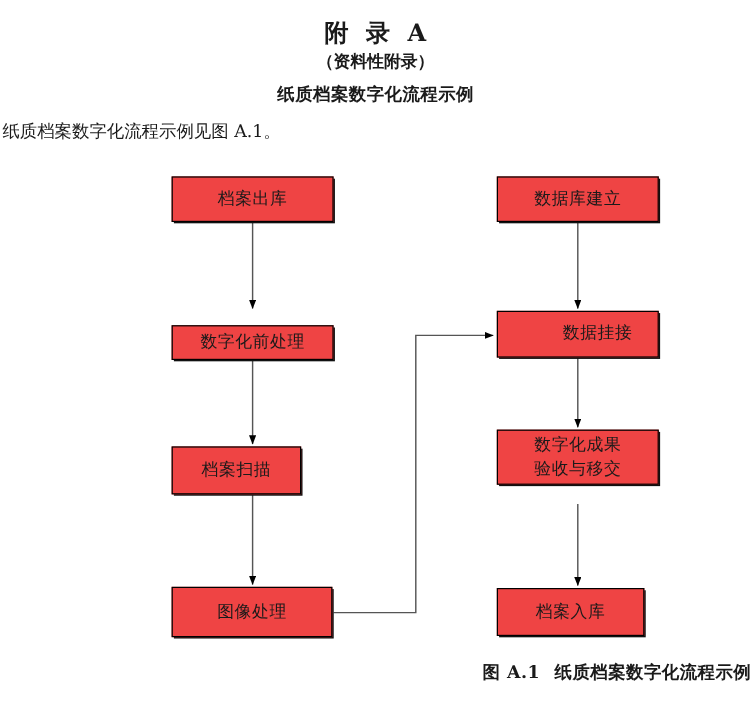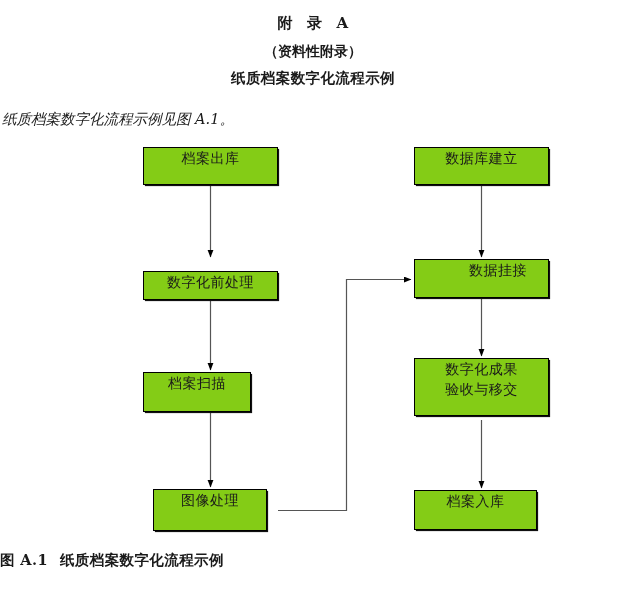--- a/index.html
+++ b/index.html
@@ -18,95 +18,94 @@
 
   
   .heading-block {
     position: absolute;
     left: 0;
     right: 0;
     text-align: center;
   }
   #appendix-title {
     top: 14px;
-    font-size: 15px;
+    font-size: 20px;
     font-weight: bold;
     letter-spacing: 0.5px;
   }
   #appendix-title .gap { display: inline-block; width: 14px; }
   #appendix-subtitle {
     top: 43px;
     font-size: 14px;
     font-weight: bold;
   }
   #appendix-heading {
     top: 69px;
     font-size: 14.5px;
     font-weight: bold;
     letter-spacing: 0.4px;
   }
 
   
   #intro-paragraph {
     position: absolute;
     left: 2px;
-    top: 110px;
+    top: 100px;
     font-size: 14.5px;
     white-space: nowrap;
-    font-style: italic;
   }
 
   
   #figure-area {
     position: absolute;
     left: 0;
     top: 0;
     width: 626px;
     height: 591px;
     pointer-events: none;
   }
   #figure-area .node-layer { pointer-events: auto; }
 
   .flow-box {
     position: absolute;
     box-sizing: border-box;
     border: 1.4px solid #000000;
-    background: #84cc16;
+    background: #ef4444;
     display: flex;
-    align-items: flex-start;
+    align-items: center;
     justify-content: center;
     text-align: center;
     font-size: 14px;
     line-height: 1.45;
     letter-spacing: 0.5px;
     
     box-shadow: 1.5px 1.5px 0 -0.4px #111111;
   }
   .flow-box .label { display: block; }
   .flow-box .label span { display: block; }
 
   
   #node-archive-out      { left: 143px; top: 147px; width: 135px; height: 38px; }
   #node-pre-process      { left: 143px; top: 271px; width: 135px; height: 29px; }
   #node-archive-scan     { left: 143px; top: 372px; width: 108px; height: 40px; }
-  #node-image-process    { left: 153px; top: 489px; width: 114px; height: 42px; }
+  #node-image-process    { left: 143px; top: 489px; width: 134px; height: 42px; }
 
   
   #node-db-create        { left: 414px; top: 147px; width: 135px; height: 38px; }
   #node-data-link        { left: 414px; top: 259px; width: 135px; height: 39px; padding-left: 33px; }
-  #node-acceptance       { left: 414px; top: 358px; width: 135px; height: 58px; }
+  #node-acceptance       { left: 414px; top: 358px; width: 135px; height: 46px; }
   #node-archive-in       { left: 414px; top: 490px; width: 123px; height: 40px; }
 
   
   #figure-caption {
     position: absolute;
     left: 0;
     right: 0;
     top: 551px;
-    text-align: left;
+    text-align: right;
     font-size: 14.5px;
     font-weight: bold;
     letter-spacing: 0.4px;
   }
   #figure-caption .cap-gap { display: inline-block; width: 12px; }
 </style>
 </head>
 <body>
 
 <div class="heading-block" id="appendix-title">

